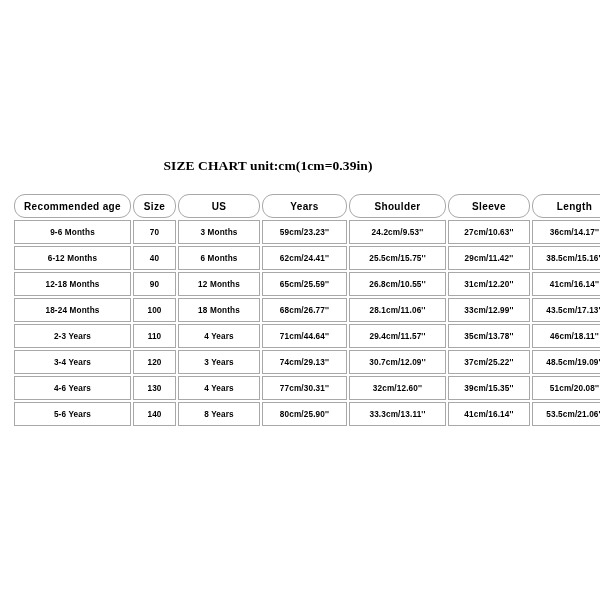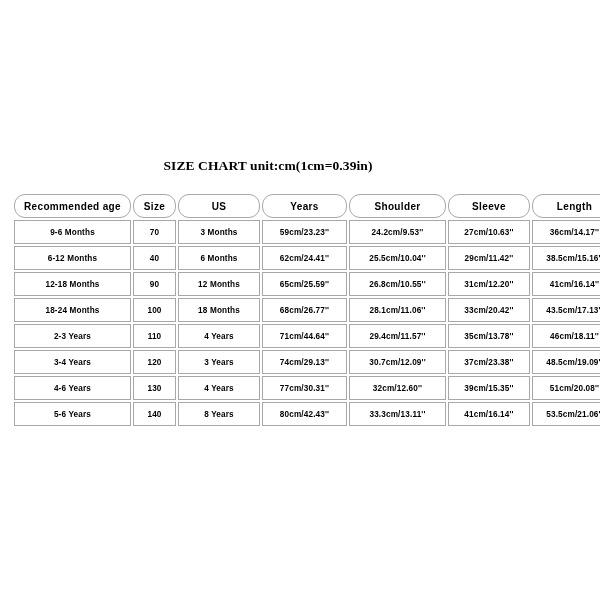--- a/index.html
+++ b/index.html
@@ -111,73 +111,73 @@
         <td>59cm/23.23''</td>
         <td>24.2cm/9.53''</td>
         <td>27cm/10.63''</td>
         <td>36cm/14.17''</td>
       </tr>
       <tr>
         <td>6-12 Months</td>
         <td>40</td>
         <td>6 Months</td>
         <td>62cm/24.41''</td>
-        <td>25.5cm/10.04''</td>
+        <td>25.5cm/15.75''</td>
         <td>29cm/11.42''</td>
         <td>38.5cm/15.16''</td>
       </tr>
       <tr>
         <td>12-18 Months</td>
         <td>90</td>
         <td>12 Months</td>
         <td>65cm/25.59''</td>
         <td>26.8cm/10.55''</td>
         <td>31cm/12.20''</td>
         <td>41cm/16.14''</td>
       </tr>
       <tr>
         <td>18-24 Months</td>
         <td>100</td>
         <td>18 Months</td>
         <td>68cm/26.77''</td>
         <td>28.1cm/11.06''</td>
-        <td>33cm/20.42''</td>
+        <td>33cm/12.99''</td>
         <td>43.5cm/17.13''</td>
       </tr>
       <tr>
         <td>2-3 Years</td>
         <td>110</td>
         <td>4 Years</td>
         <td>71cm/44.64''</td>
         <td>29.4cm/11.57''</td>
         <td>35cm/13.78''</td>
         <td>46cm/18.11''</td>
       </tr>
       <tr>
         <td>3-4 Years</td>
         <td>120</td>
         <td>3 Years</td>
         <td>74cm/29.13''</td>
         <td>30.7cm/12.09''</td>
-        <td>37cm/23.38''</td>
+        <td>37cm/25.22''</td>
         <td>48.5cm/19.09''</td>
       </tr>
       <tr>
         <td>4-6 Years</td>
         <td>130</td>
         <td>4 Years</td>
         <td>77cm/30.31''</td>
         <td>32cm/12.60''</td>
         <td>39cm/15.35''</td>
         <td>51cm/20.08''</td>
       </tr>
       <tr>
         <td>5-6 Years</td>
         <td>140</td>
         <td>8 Years</td>
-        <td>80cm/42.43''</td>
+        <td>80cm/25.90''</td>
         <td>33.3cm/13.11''</td>
         <td>41cm/16.14''</td>
         <td>53.5cm/21.06''</td>
       </tr>
     </tbody>
   </table>
 </div>
 
 </body></html>

